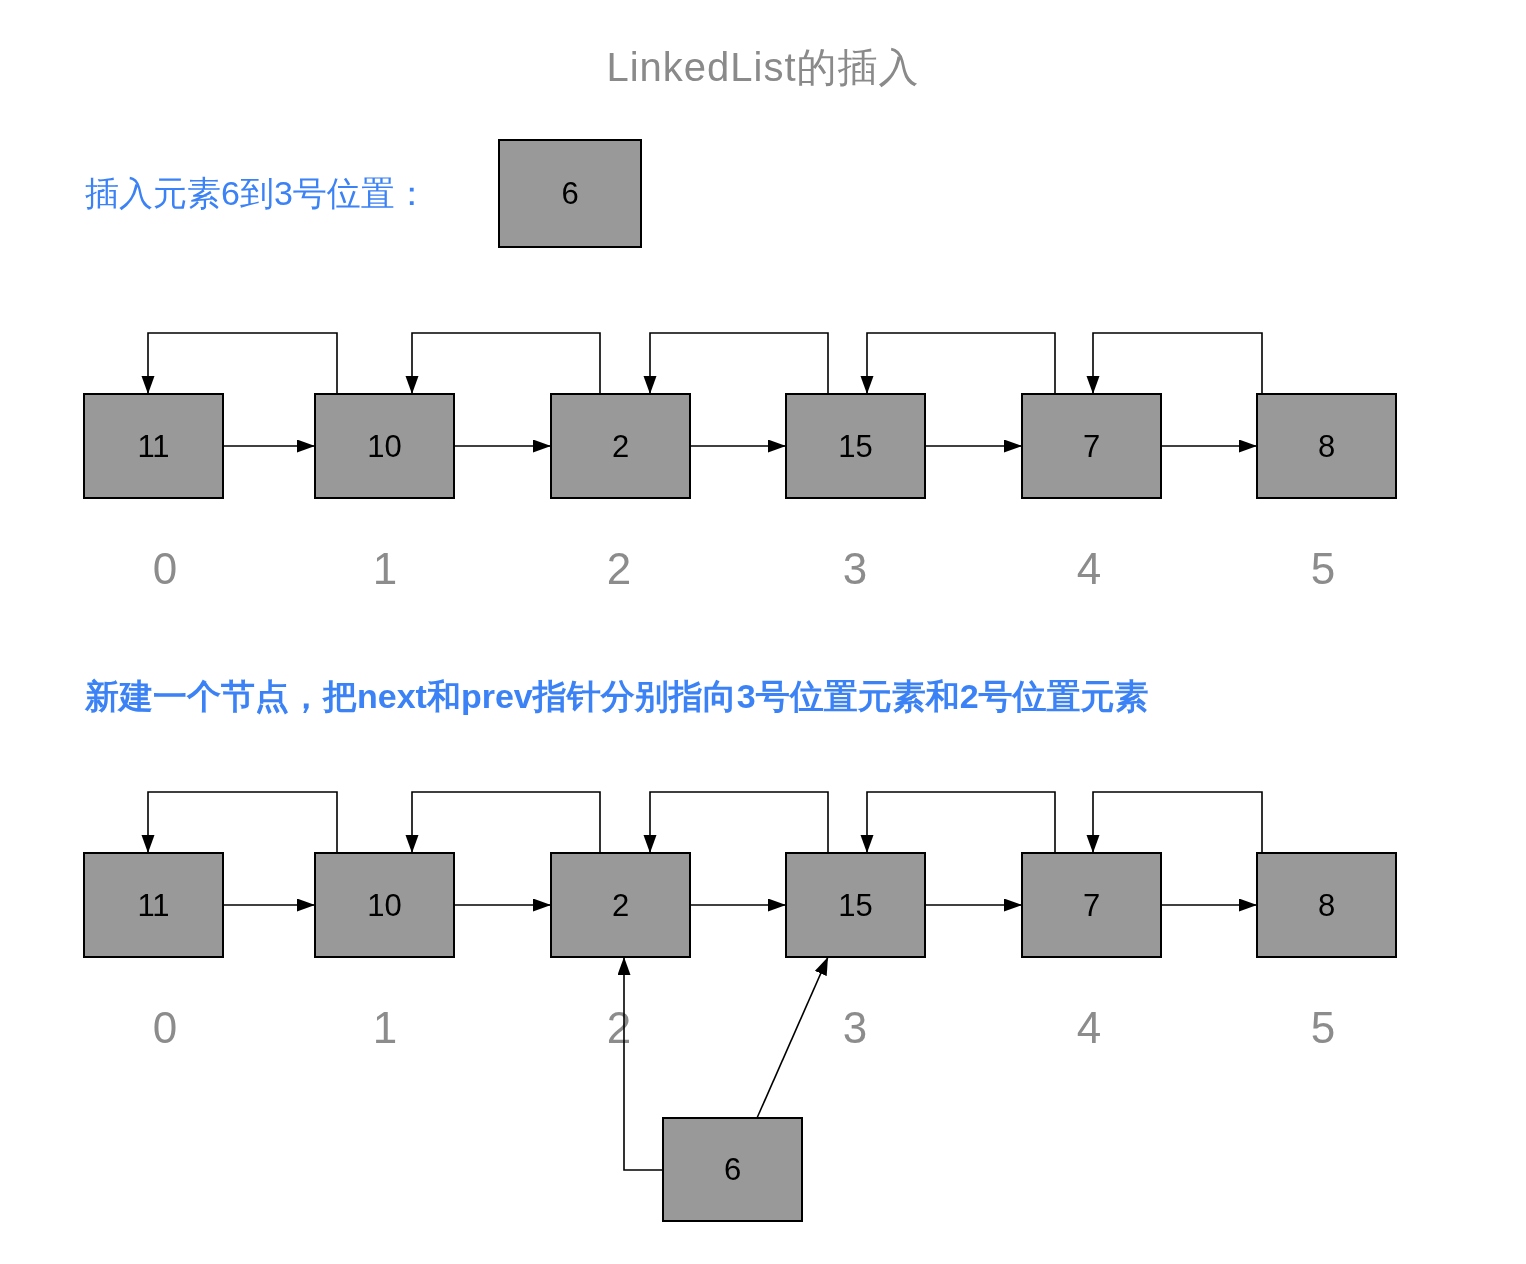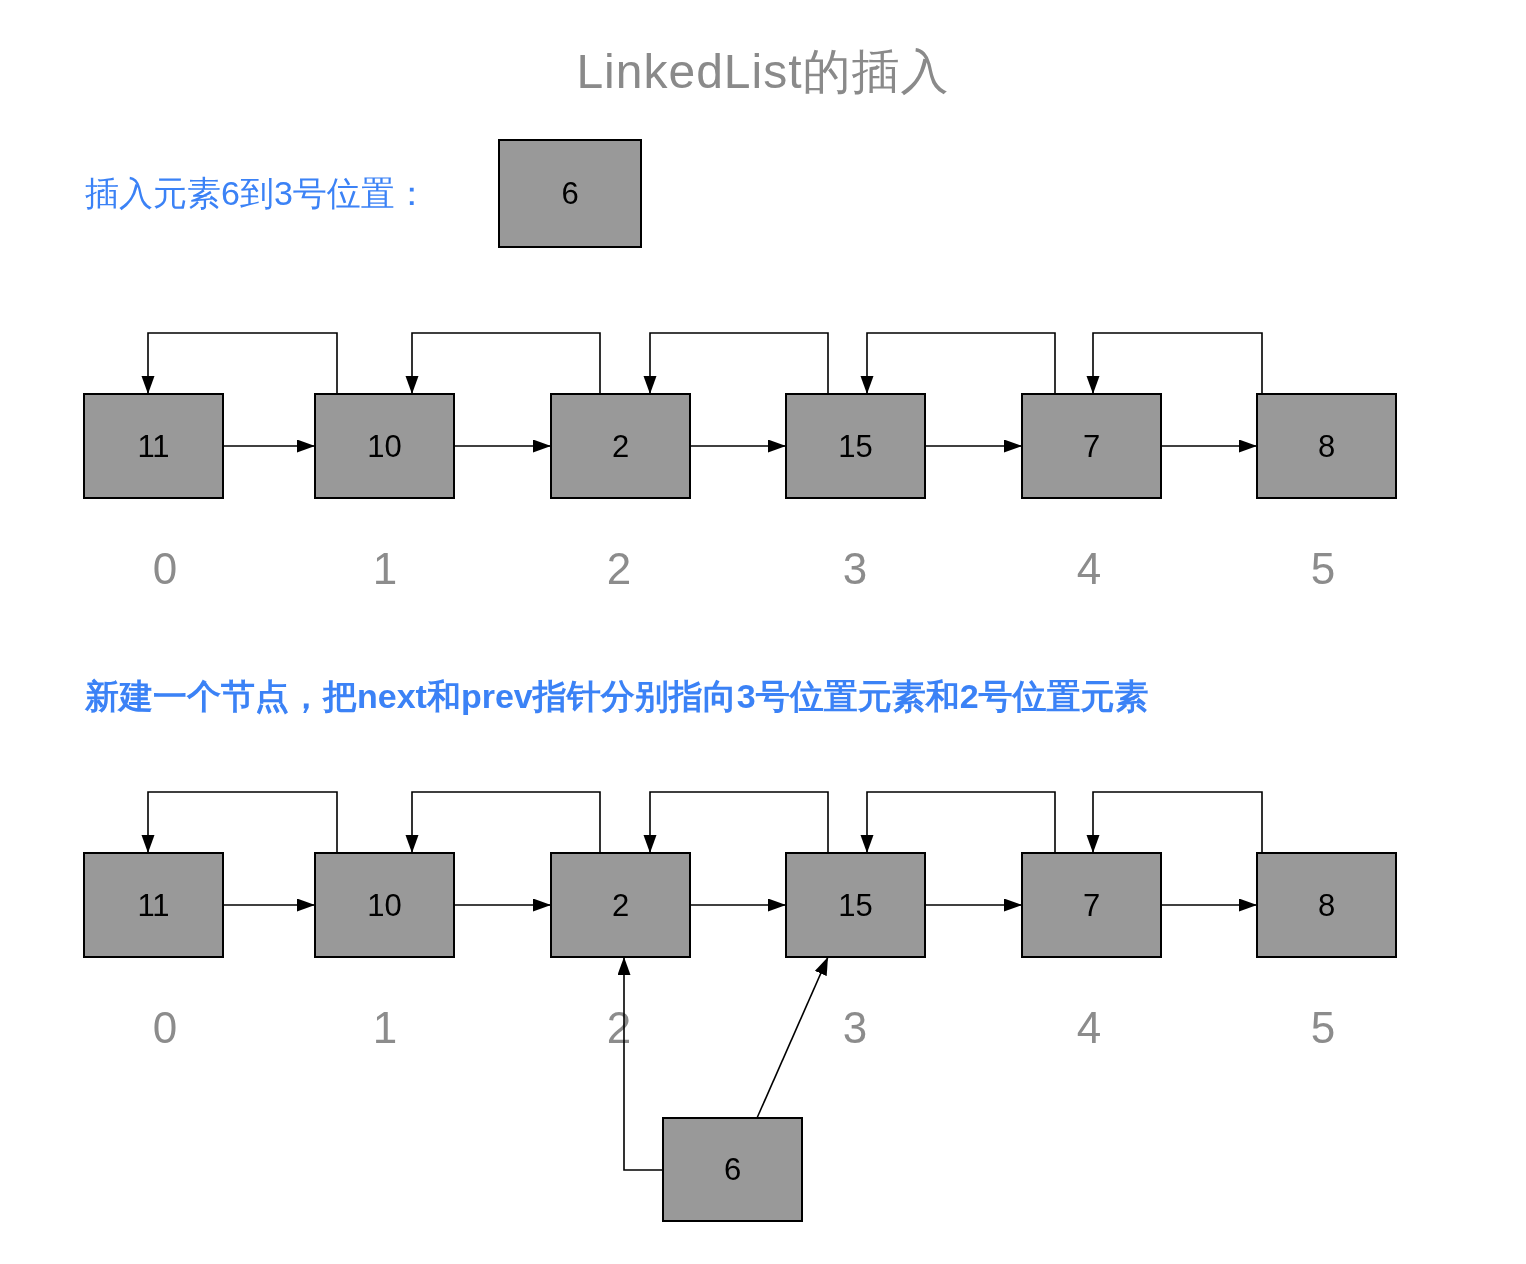--- a/index.html
+++ b/index.html
@@ -8,21 +8,21 @@
     width: 1526px;
     height: 1264px;
     background: #ffffff;
     font-family: "Liberation Sans", "DejaVu Sans", sans-serif;
     overflow: hidden;
   }
   .title {
     position: absolute;
     left: 0; right: 0; top: 40px;
     text-align: center;
-    font-size: 48px;
+    font-size: 40px;
     color: #8a8a8a;
     letter-spacing: 1px;
   }
   .caption {
     position: absolute;
     left: 85px;
     font-size: 34px;
     color: #3b82f6;
     white-space: nowrap;
   }

